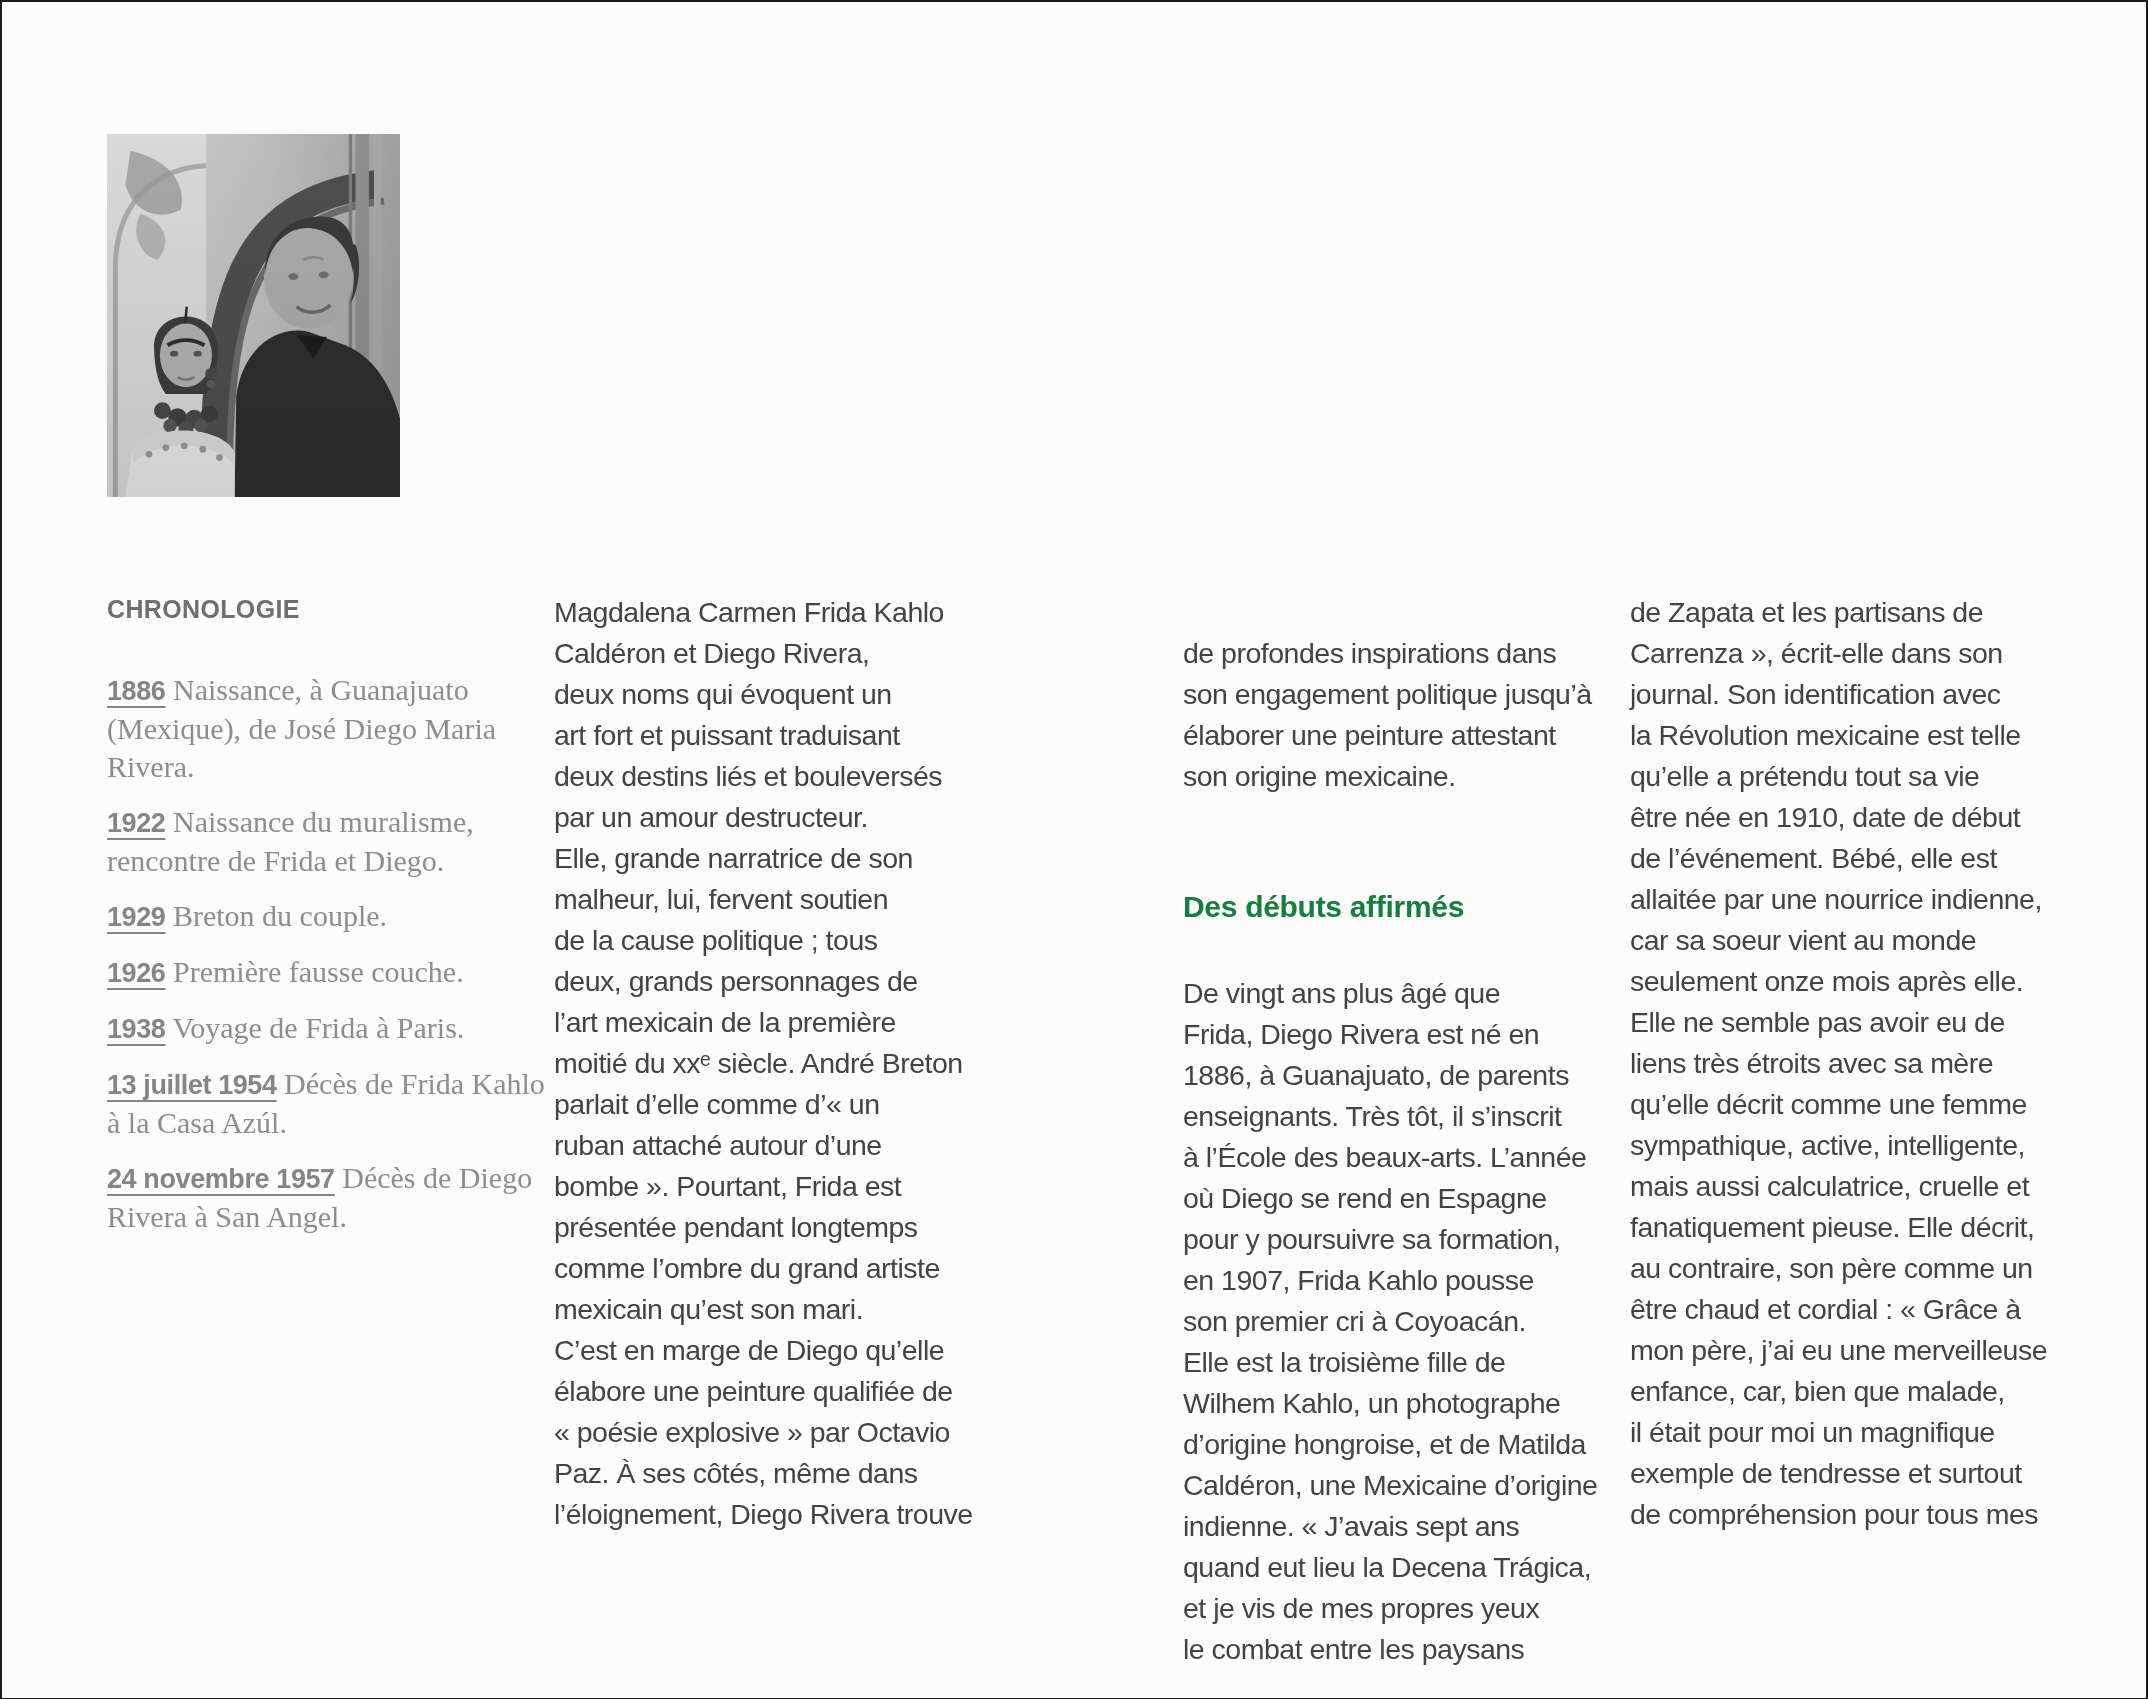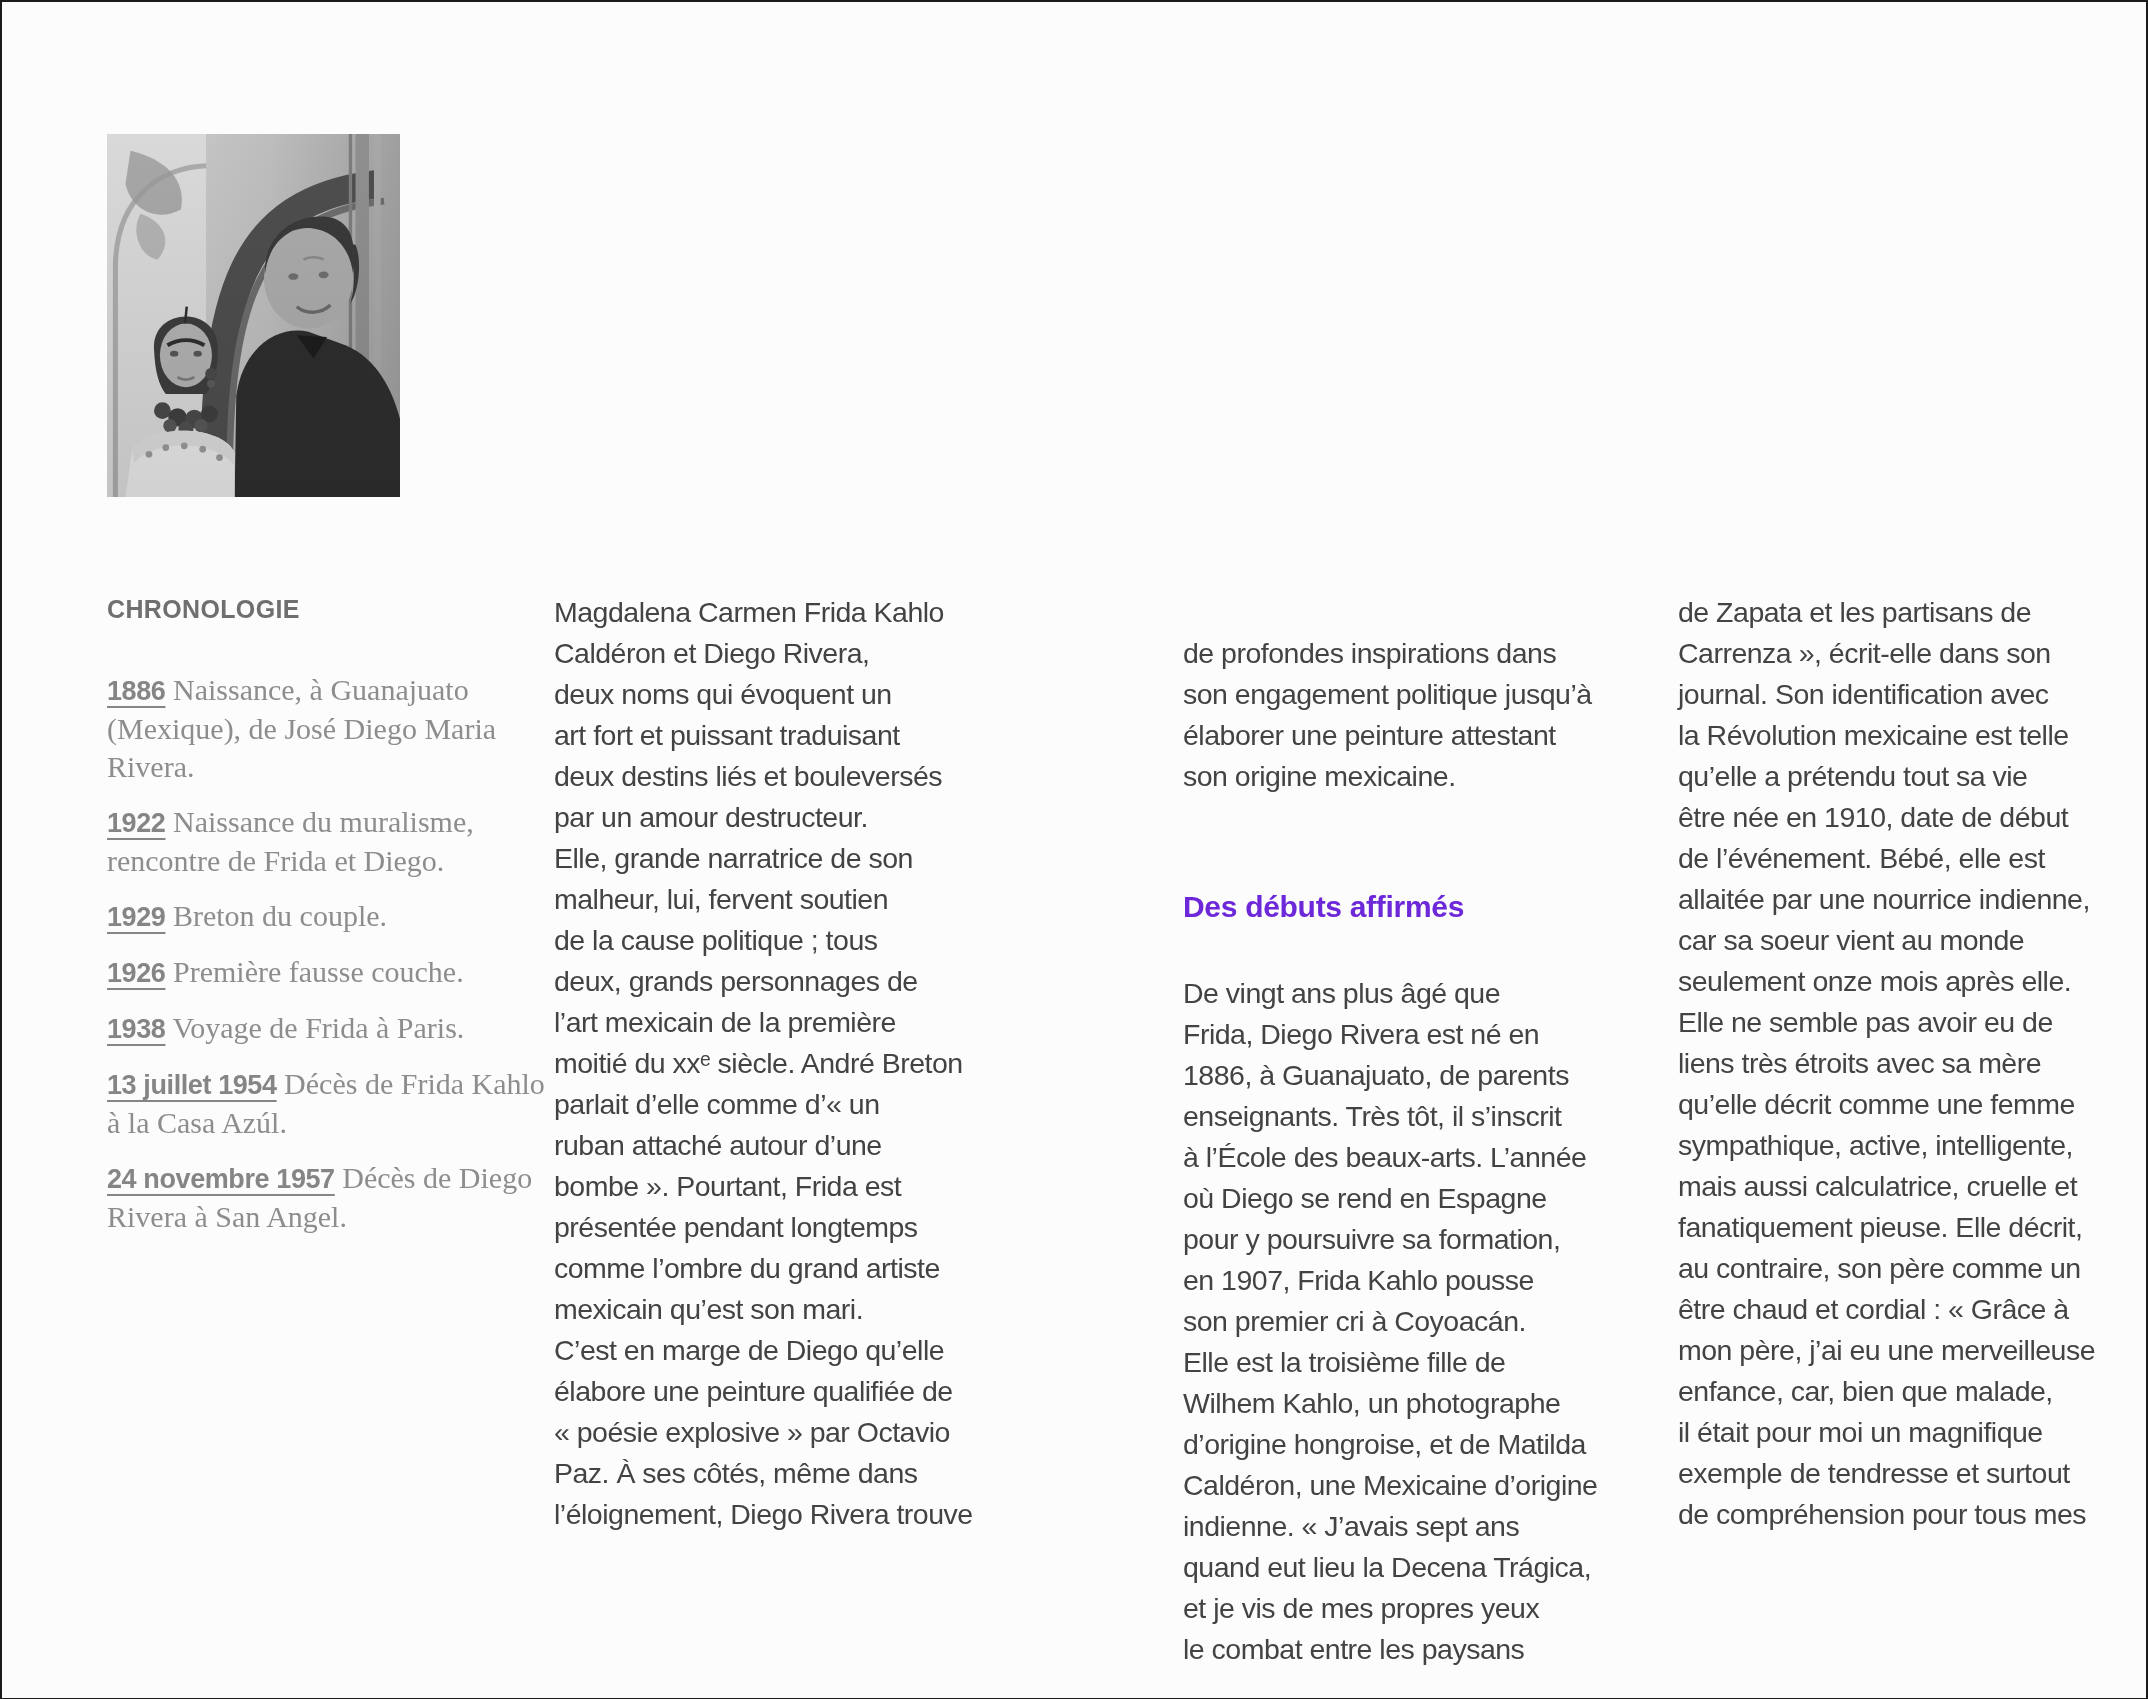--- a/index.html
+++ b/index.html
@@ -42,23 +42,23 @@
   
   .bodycol{
     position:absolute;top:592px;
     font-family:"Liberation Sans",sans-serif;
     font-size:28.5px;line-height:41px;letter-spacing:-0.5px;
     color:#434343;
     white-space:pre-line;
   }
   .col1{left:554px;width:436px;}
   .col2{left:1183px;width:436px;}
-  .col3{left:1630px;width:440px;margin-left:48px;}
+  .col3{left:1630px;width:440px;}
   .subheading{
-    font-weight:700;color:#6d28d9;font-size:30px;letter-spacing:-0.3px;
+    font-weight:700;color:#15803d;font-size:30px;letter-spacing:-0.3px;
     margin:48px 0 5px 0;line-height:41px;white-space:normal;
   }
 </style>
 </head>
 <body>
 
 <div class="frame"></div>
 
 <div class="photo">
   <svg viewBox="0 0 349 433" preserveAspectRatio="none">

